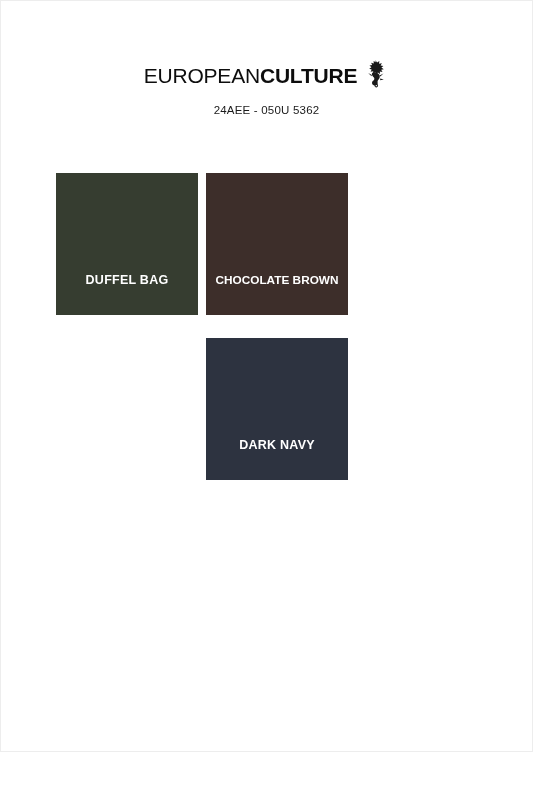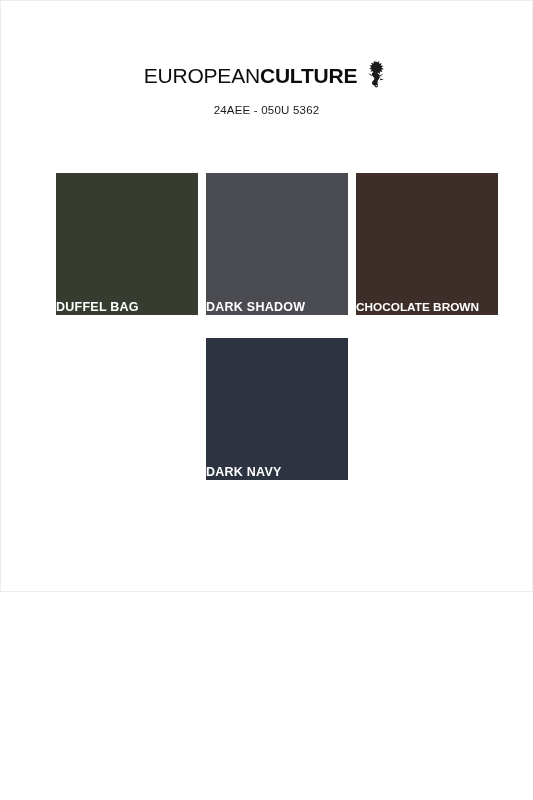--- a/index.html
+++ b/index.html
@@ -9,21 +9,21 @@
   }
   body {
     width: 533px;
     height: 800px;
     font-family: "Liberation Sans", sans-serif;
     position: relative;
     overflow: hidden;
   }
   .page {
     width: 533px;
-    height: 592px;
+    height: 752px;
     background: #ffffff;
     box-sizing: border-box;
     border: 1px solid #ededed;
     position: relative;
   }
 
   
   .header {
     width: 100%;
     padding-top: 58px;
@@ -88,21 +88,22 @@
   .swatch-spacer {
     width: 142px;
     height: 142px;
     flex: 0 0 auto;
     visibility: hidden;
   }
   .swatch-label {
     position: absolute;
     left: 0;
     right: 0;
-    bottom: 1px;
+    bottom: 28px;
+    text-align: center;
     color: #ffffff;
     font-size: 12.5px;
     font-weight: 700;
     letter-spacing: 0.25px;
     text-transform: uppercase;
     white-space: nowrap;
   }
   .swatch-label.tight {
     font-size: 11.8px;
     letter-spacing: 0px;
@@ -129,23 +130,20 @@
     </div>
     <div class="ref-code">24AEE - 050U 5362</div>
   </div>
 
   <div class="swatch-grid">
 
     <div class="swatch-row">
       <div class="swatch" id="sw0" style="background-color: rgb(54, 61, 48);">
         <span class="swatch-label">DUFFEL BAG</span>
       </div>
-      <div class="swatch" id="sw1" style="background-color: rgb(75, 75, 82);">
-        <span class="swatch-label">DARK SHADOW</span>
-      </div>
       <div class="swatch" id="sw2" style="background-color: rgb(61, 46, 42);">
         <span class="swatch-label tight">CHOCOLATE BROWN</span>
       </div>
     </div>
 
     <div class="swatch-row">
       <div class="swatch-spacer"></div>
       <div class="swatch" id="sw3" style="background-color: rgb(45, 51, 64); margin-top: 20px;">
         <span class="swatch-label">DARK NAVY</span>
       </div>

